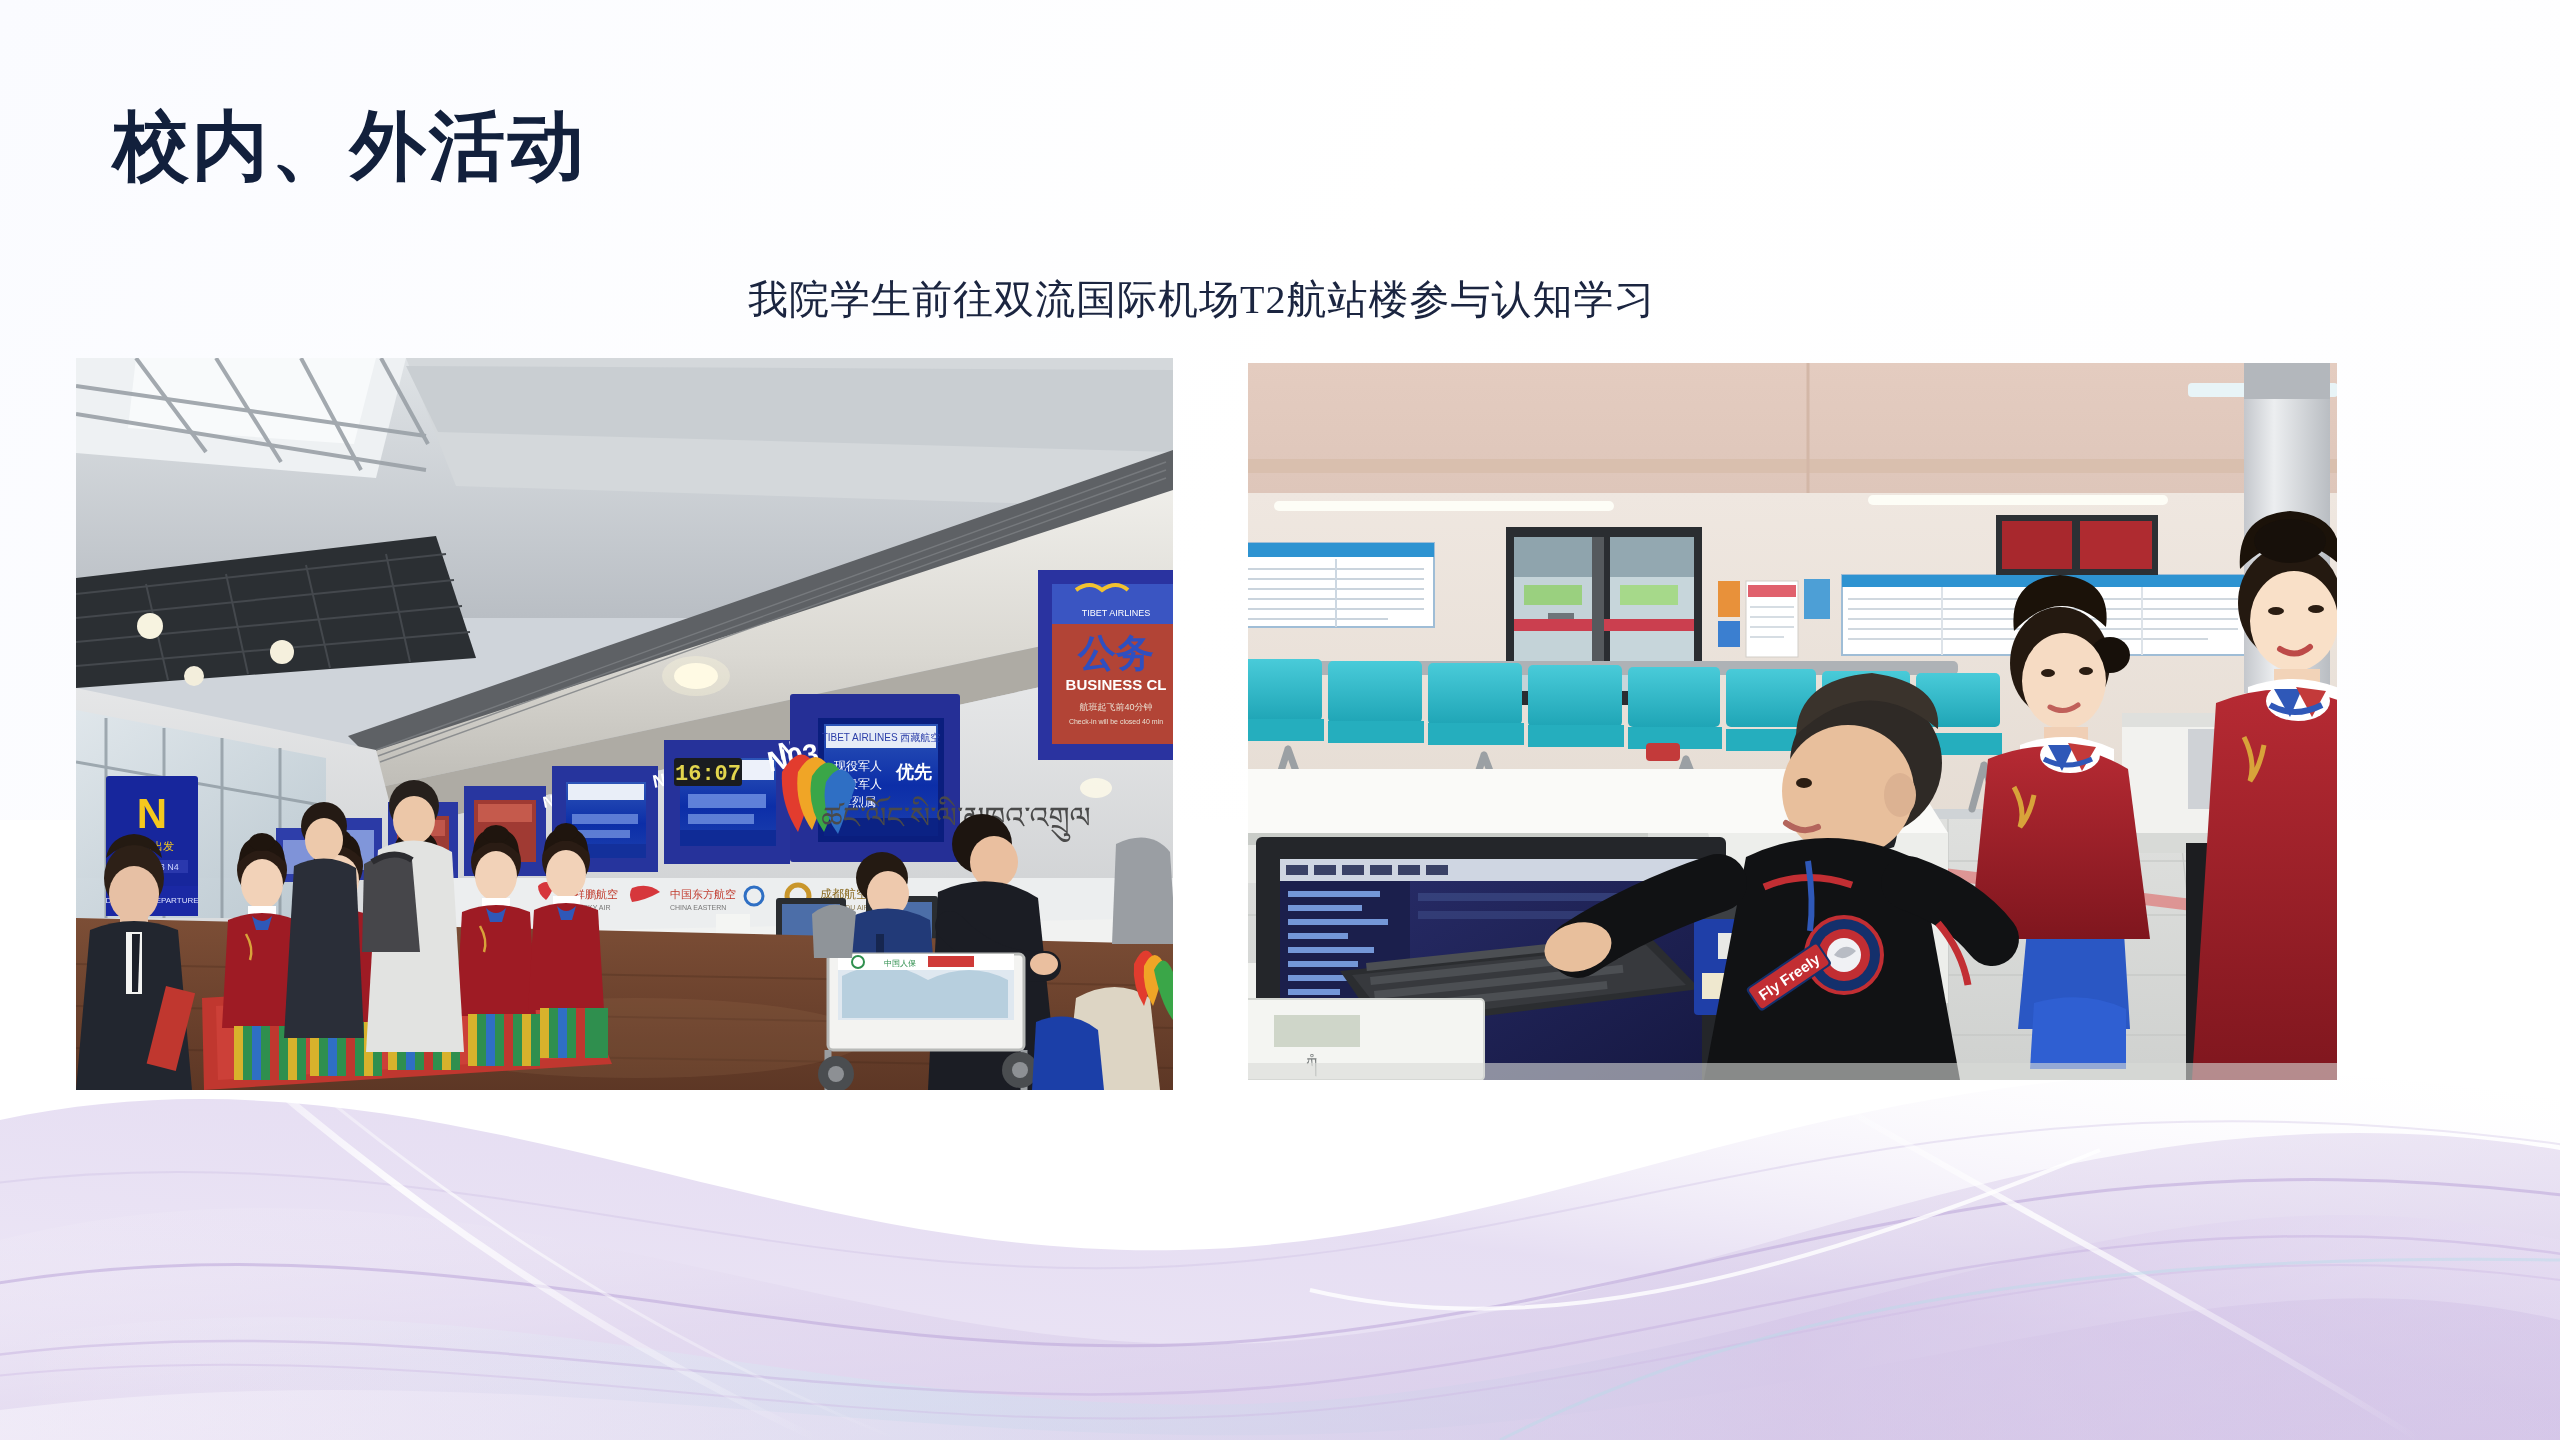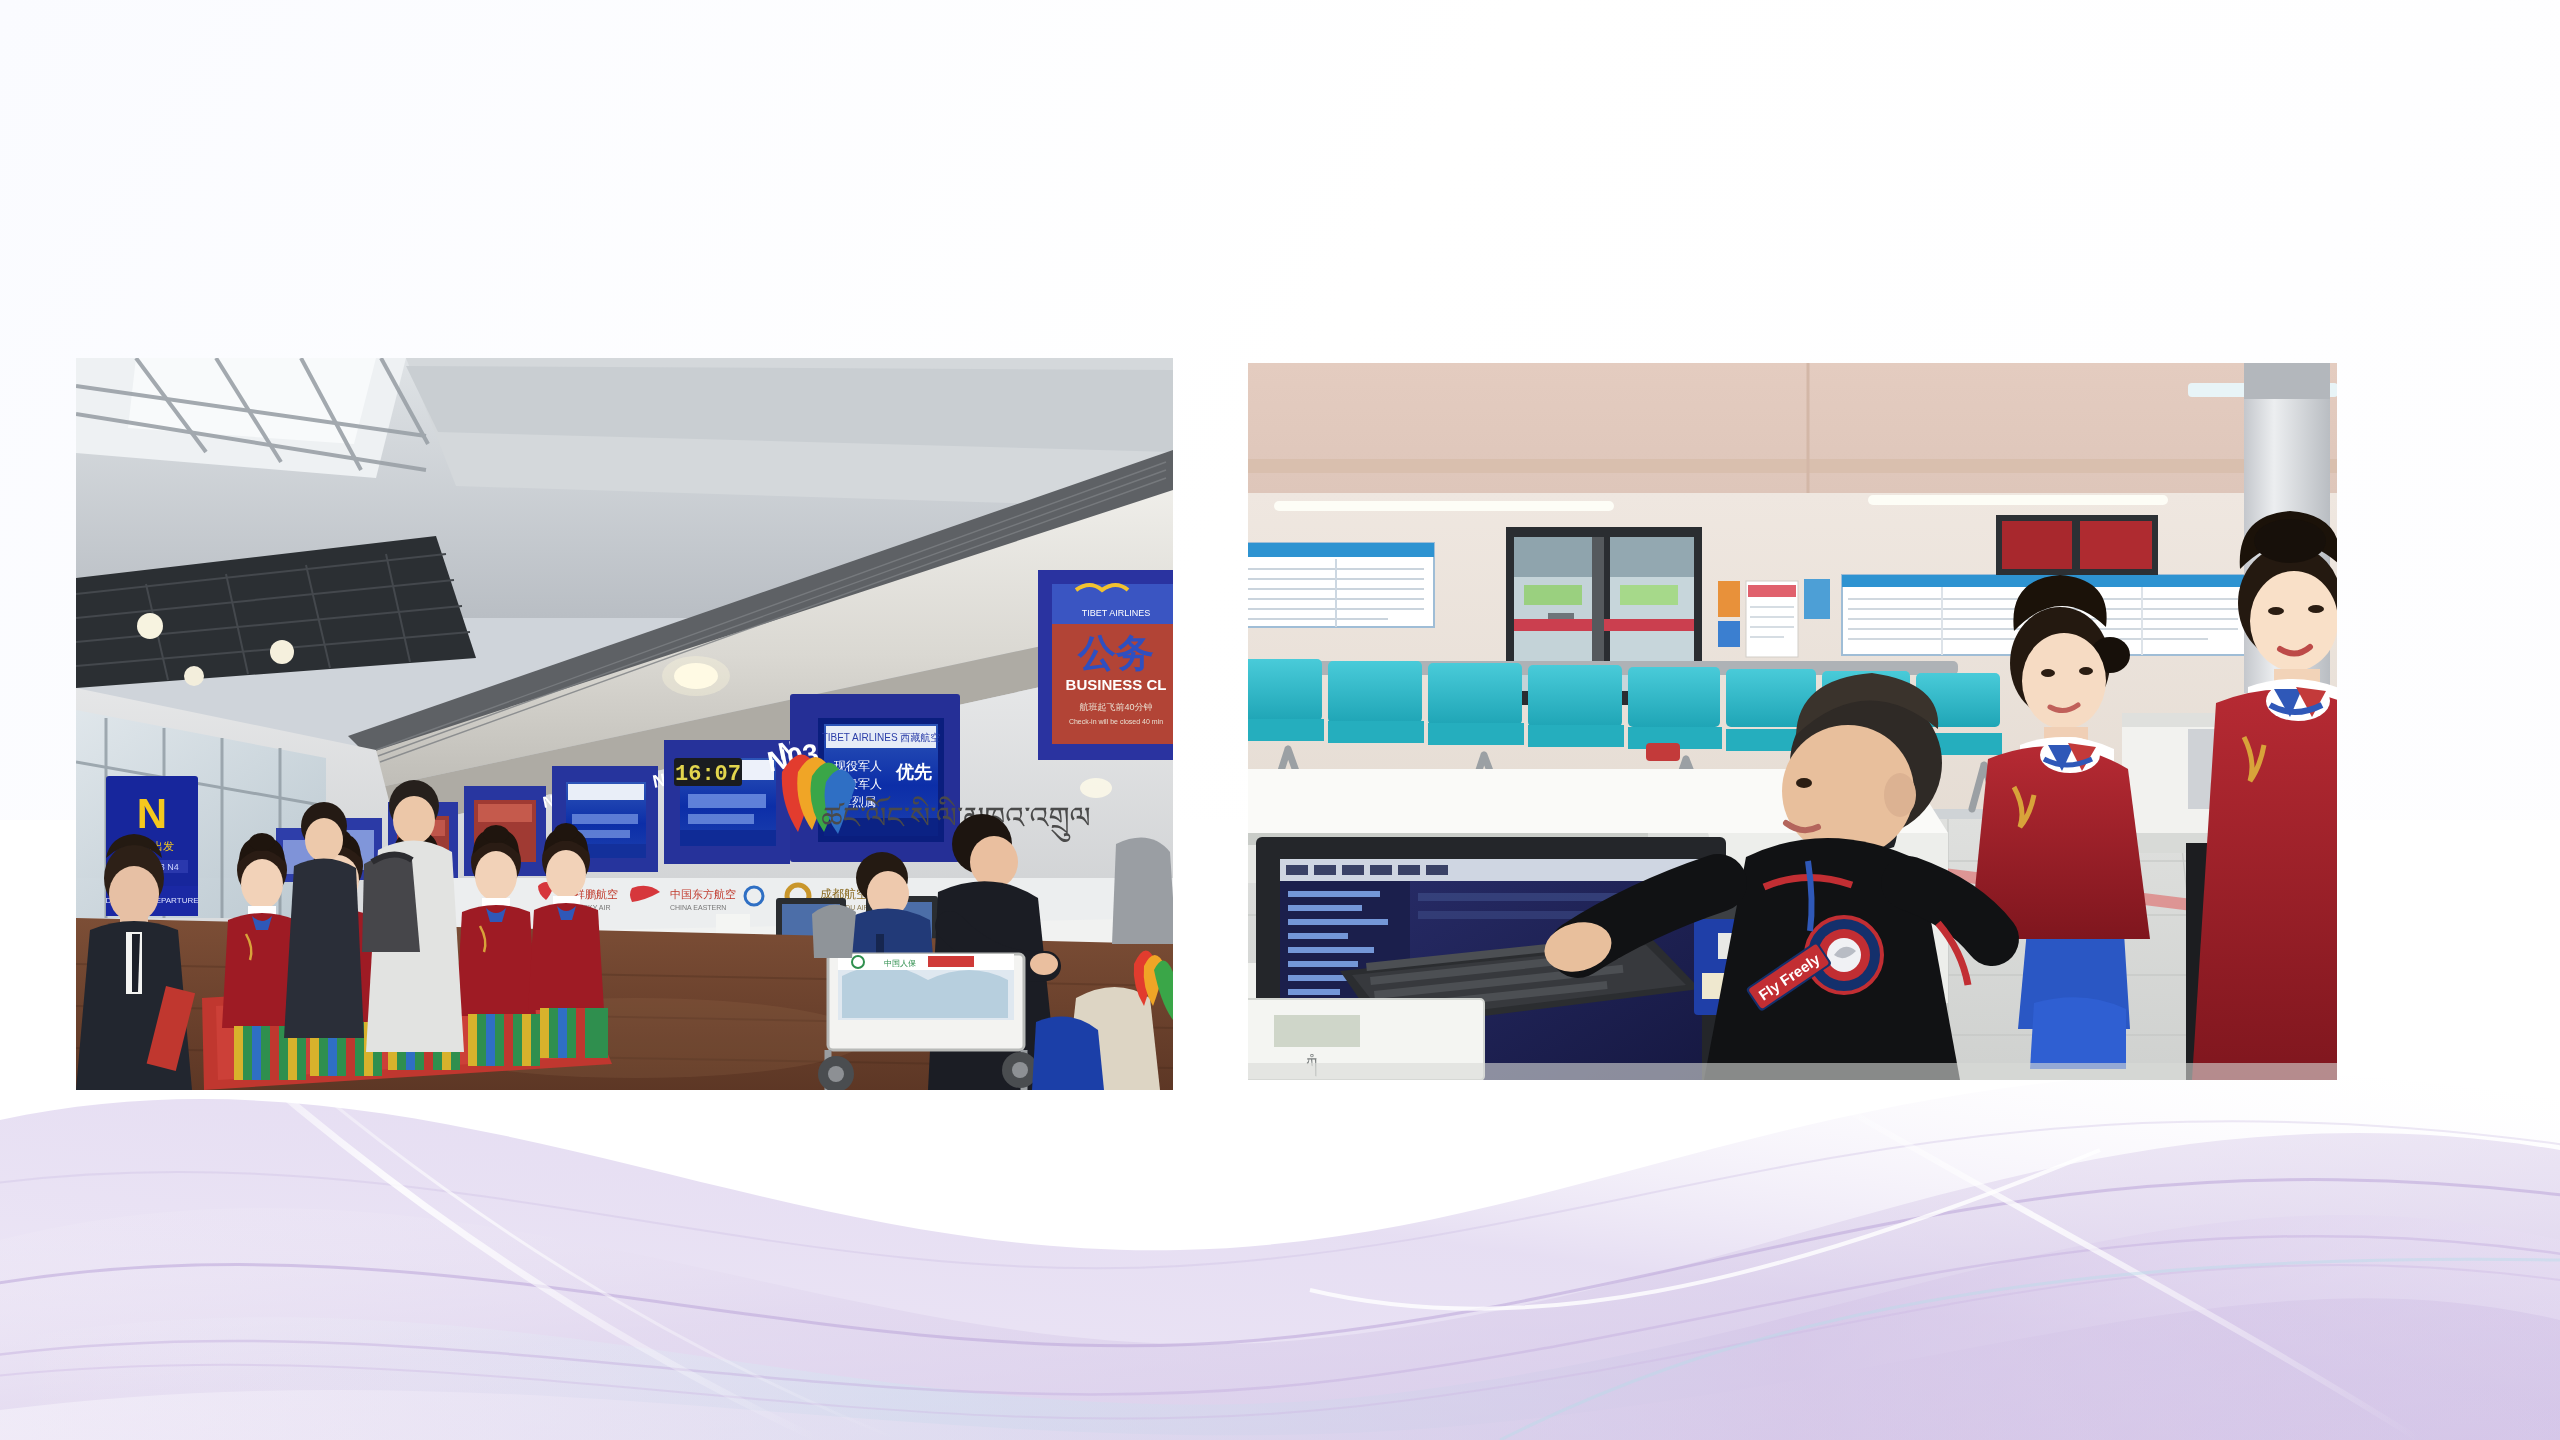--- a/index.html
+++ b/index.html
@@ -92,21 +92,23 @@
     <path d="M-40,560 C450,500 880,640 1360,586 C1820,534 2140,392 2600,466" fill="none" stroke="#cdb9e4" stroke-opacity=".4" stroke-width="2"></path>
     <path d="M-40,368 C400,300 760,470 1180,446 C1640,420 1940,230 2600,330" fill="none" stroke="#cbbde3" stroke-opacity=".35" stroke-width="2"></path>
 
     <path d="M120,130 C300,300 520,480 820,620" fill="none" stroke="url(#wgline)" stroke-width="7" opacity=".9"></path>
     <path d="M180,150 C360,320 600,500 900,620" fill="none" stroke="url(#wgline)" stroke-width="3" opacity=".7"></path>
     <path d="M1780,250 C1960,360 2180,470 2420,620" fill="none" stroke="url(#wgline)" stroke-width="6" opacity=".85"></path>
     <path d="M1310,470 C1520,520 1760,470 2100,330" fill="none" stroke="#ffffff" stroke-opacity=".8" stroke-width="4"></path>
     <path d="M1500,620 C1700,520 1980,430 2560,440" fill="none" stroke="#b7dbe8" stroke-opacity=".45" stroke-width="3"></path>
   </svg>
 
-
+  <div id="title">校内、外活动</div>
+
+  <div id="subtitle">我院学生前往双流国际机场T2航站楼参与认知学习</div>
 
   <div class="photo" id="photo-left">
     <svg viewBox="0 0 1097 732" preserveAspectRatio="none">
       <defs>
         <linearGradient id="lCeil" x1="0" y1="0" x2="0" y2="1">
           <stop offset="0%" stop-color="#dfe3e6"></stop>
             <stop offset="100%" stop-color="#b9bec4"></stop>
         </linearGradient>
         <linearGradient id="lWall" x1="0" y1="0" x2="0" y2="1">
           <stop offset="0%" stop-color="#e8e9ea"></stop>

